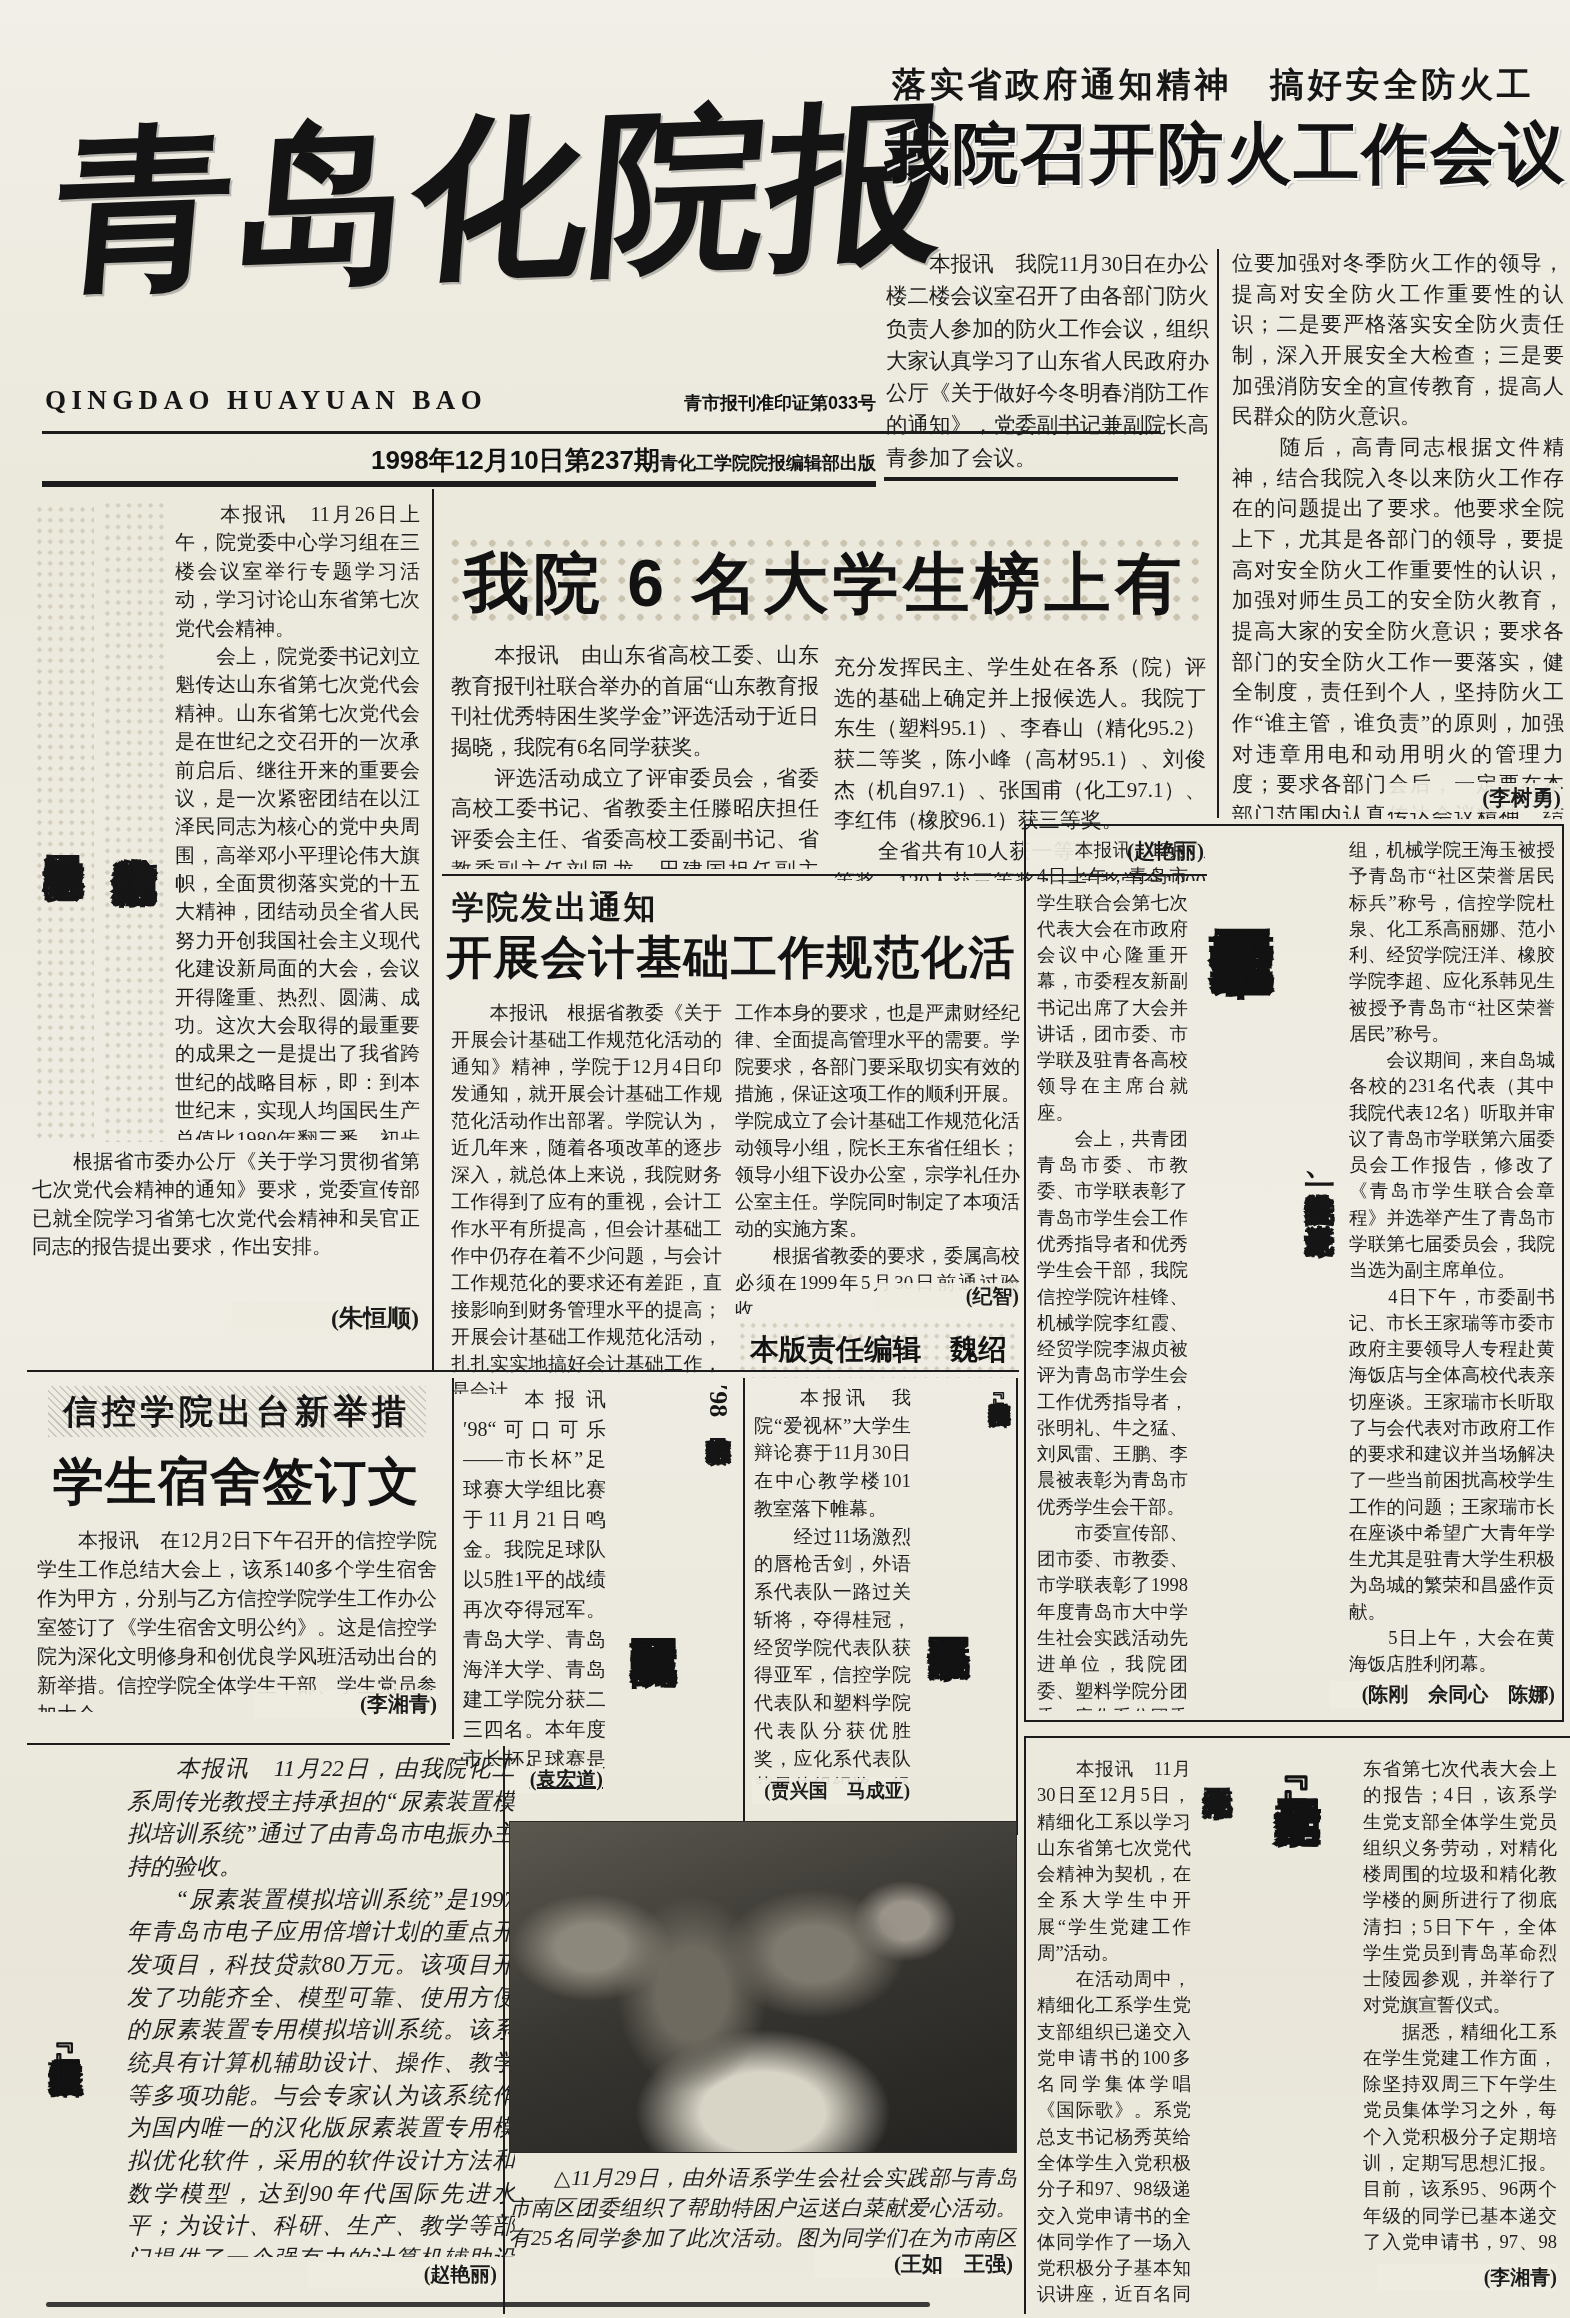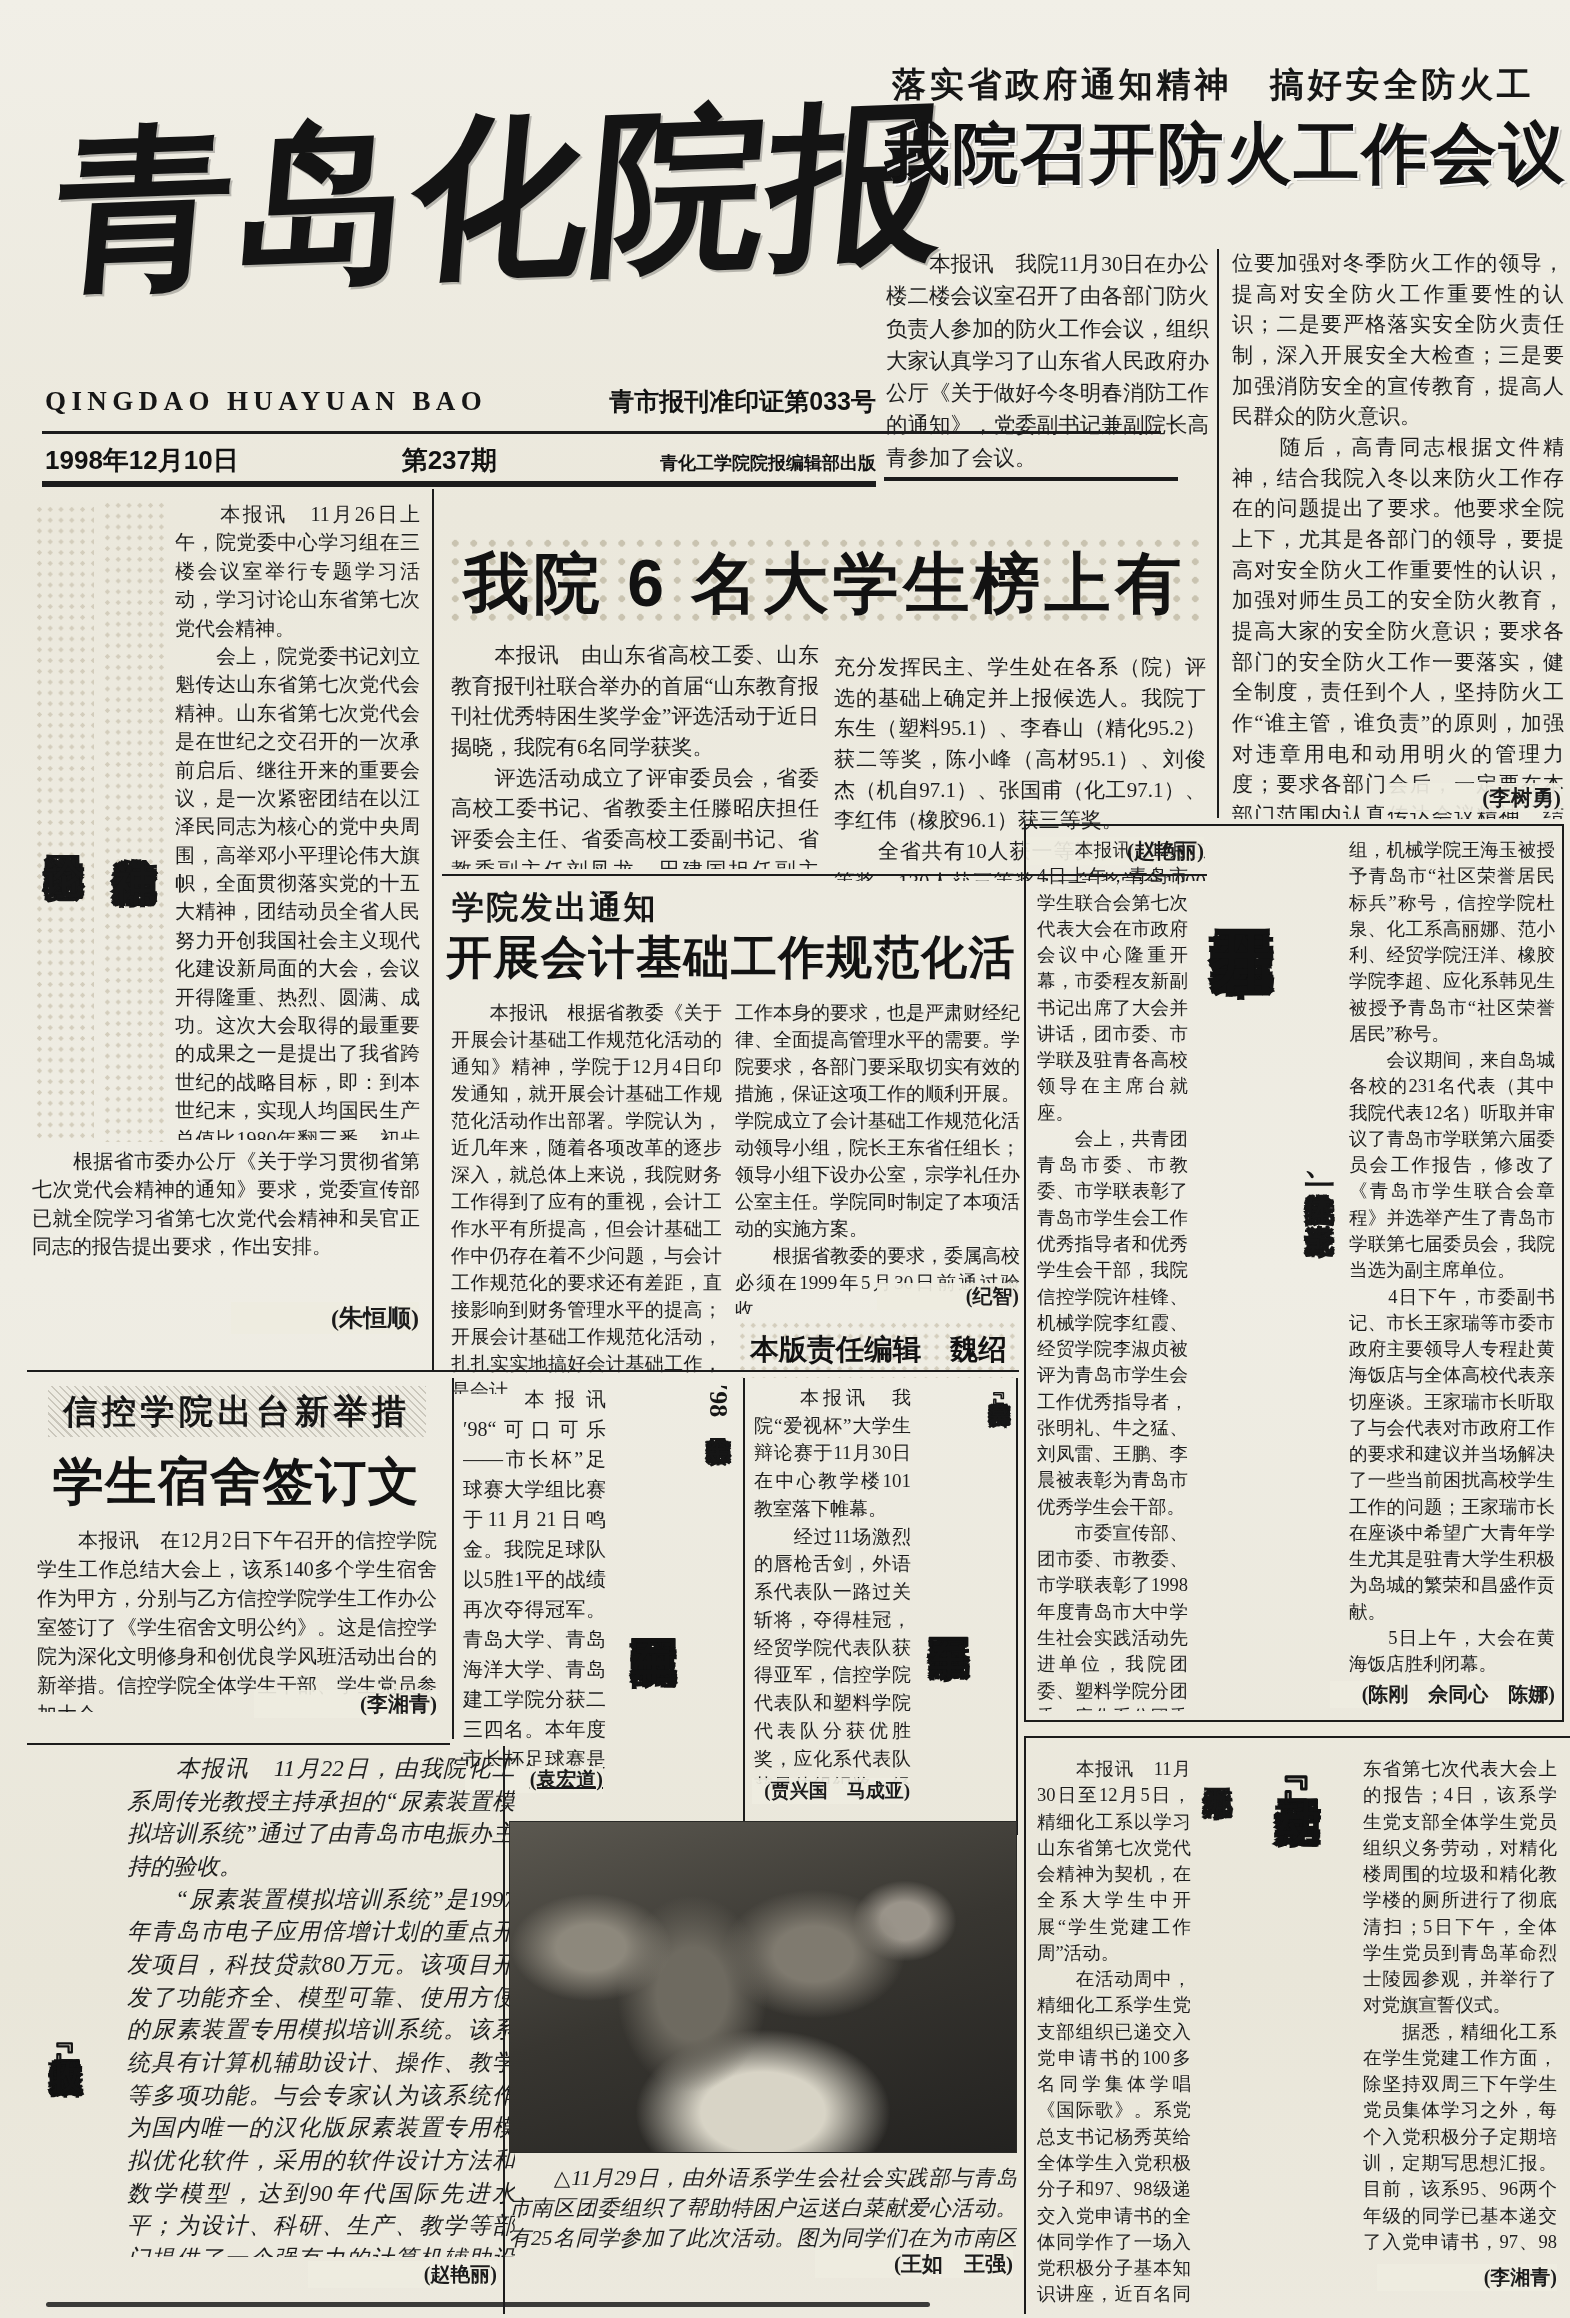--- a/index.html
+++ b/index.html
@@ -33,26 +33,26 @@
 </style>
 </head>
 <body>
 
 <div class="page">
 
   <div class="abs masthead" style="left:54px;top:81px;width:823px;height:308px;">青岛化院报</div>
 
   <div class="abs" style="left:45px;top:385px;width:831px;display:flex;justify-content:space-between;align-items:baseline;">
     <span class="kicker" style="font-size:27px;letter-spacing:5.4px;text-align:center;">QINGDAO  HUAYUAN  BAO</span>
-    <span class="hd" style="font-size:25px;font-weight:700;">青市报刊准印证第033号</span>
+    <span class="hd" style="font-size:18px;font-weight:700;">青市报刊准印证第033号</span>
   </div>
 
   <div class="abs rule" style="left:42px;top:431px;width:1119px;height:3.1px;"></div>
 
-  <div class="abs" style="left:45px;top:443px;width:831px;display:flex;justify-content:space-between;align-items:baseline;gap:27px;">
+  <div class="abs" style="left:45px;top:443px;width:831px;display:flex;justify-content:flex-end;align-items:baseline;">
     <span class="hd" style="font-size:26px;font-weight:700;">1998年12月10日</span>
     <span class="hd" style="font-size:26px;font-weight:700;">第237期</span>
     <span class="hd" style="font-size:18px;font-weight:700;">青化工学院院报编辑部出版</span>
   </div>
 
   <div class="abs rule" style="left:42px;top:481px;width:834px;height:6.2px;"></div>
 
   <div class="abs kicker" style="left:892px;top:62px;width:677px;height:45px;font-size:34px;letter-spacing:3.8px;">落实省政府通知精神　搞好安全防火工作</div>
   <div class="abs hd" style="left:884px;top:109px;width:686px;height:123px;font-size:66px;letter-spacing:2.3px;text-shadow:1.5px 1.5px 0 rgba(255,255,255,.9),3.1px 3.1px 0 rgba(30,30,30,.2);">我院召开防火工作会议</div>
   <div class="abs body-text" style="left:886px;top:248px;width:323px;height:223px;font-size:21.5px;line-height:1.5;">　　本报讯　我院11月30日在办公楼二楼会议室召开了由各部门防火负责人参加的防火工作会议，组织大家认真学习了山东省人民政府办公厅《关于做好今冬明春消防工作的通知》，党委副书记兼副院长高青参加了会议。

